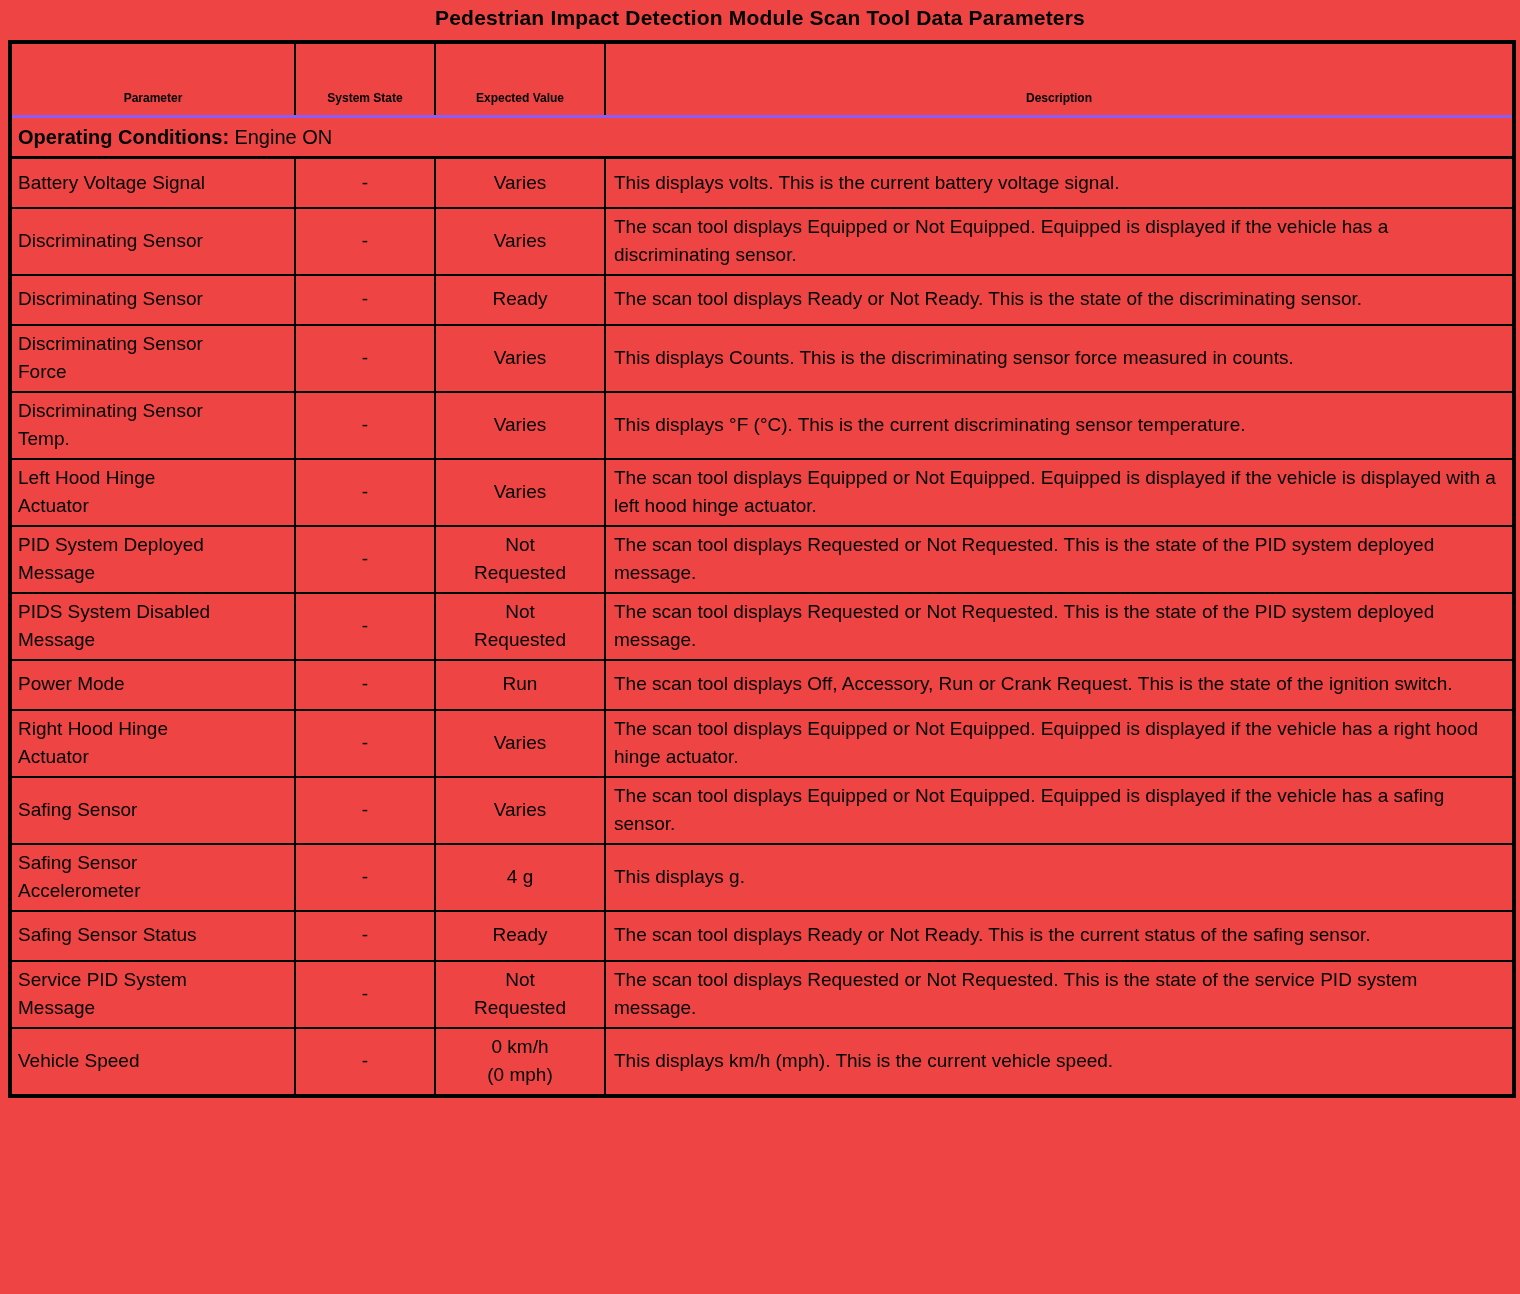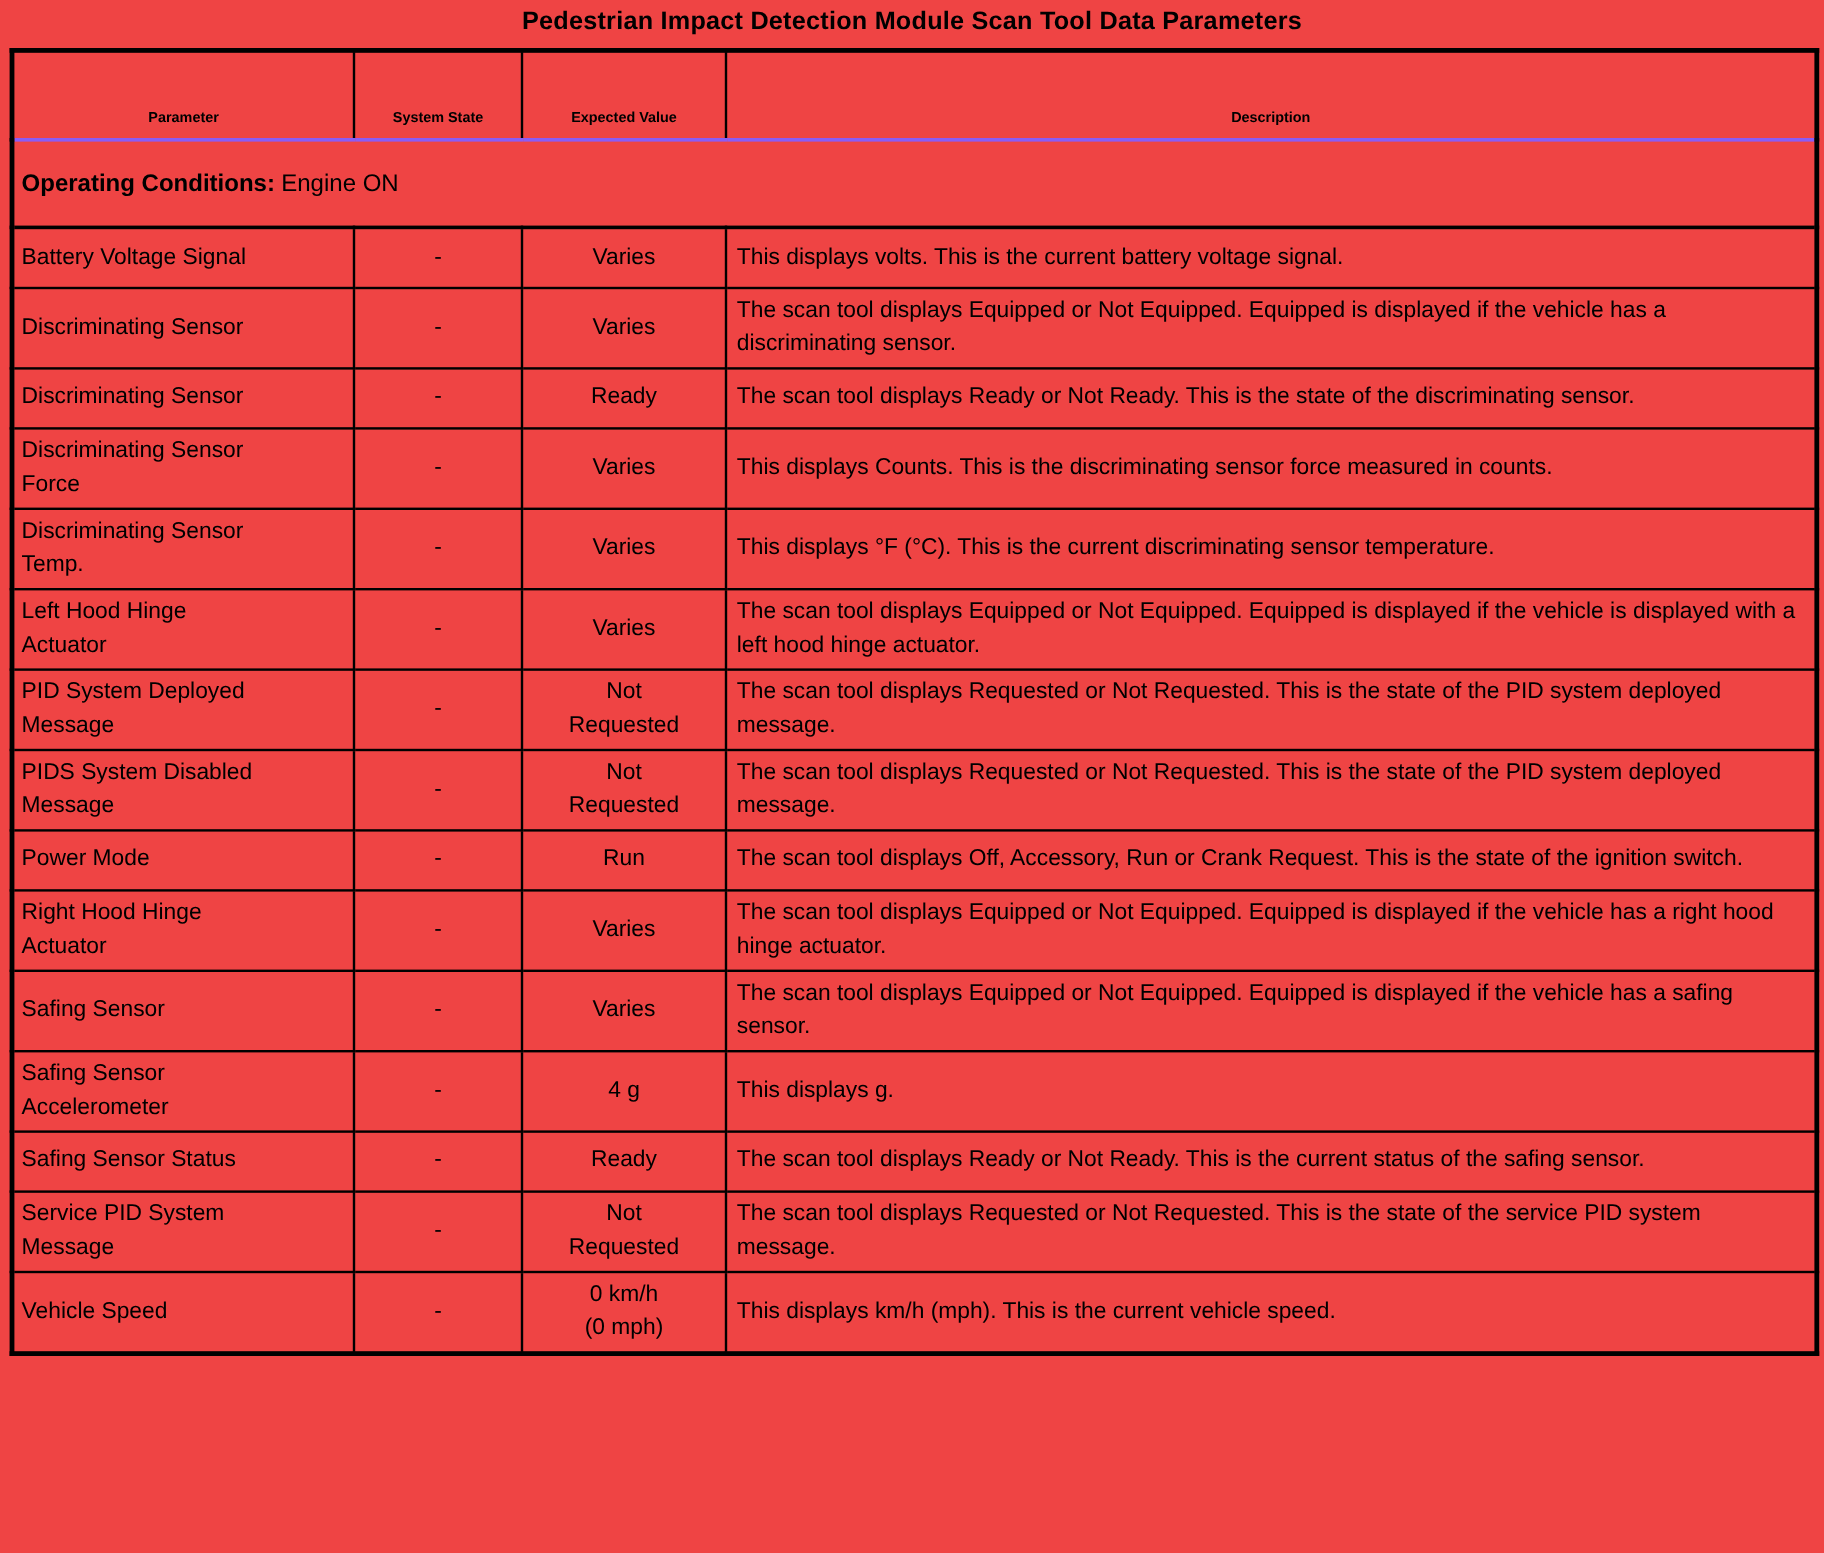--- a/index.html
+++ b/index.html
@@ -46,21 +46,21 @@
     line-height: 1.3;
     text-align: center;
     padding: 4px 6px 8px 6px;
     border-bottom: 3px solid #8b5cf6;
   }
   thead th.h-state, thead th.h-value {
     white-space: pre-line;
   }
   tr.opcond td {
     height: 41px;
-    padding: 20px 6px;
+    padding: 4px 6px;
     vertical-align: middle;
     border-bottom: 3px solid #000000;
     margin-left: 20px;
   }
   tr.opcond .oc-label { font-weight: bold; font-size: 20px; }
   tr.opcond .oc-value { font-weight: normal; font-size: 20px; }
   tbody tr.datarow { height: 50px; }
   td.param {
     text-align: left;
     vertical-align: middle;

